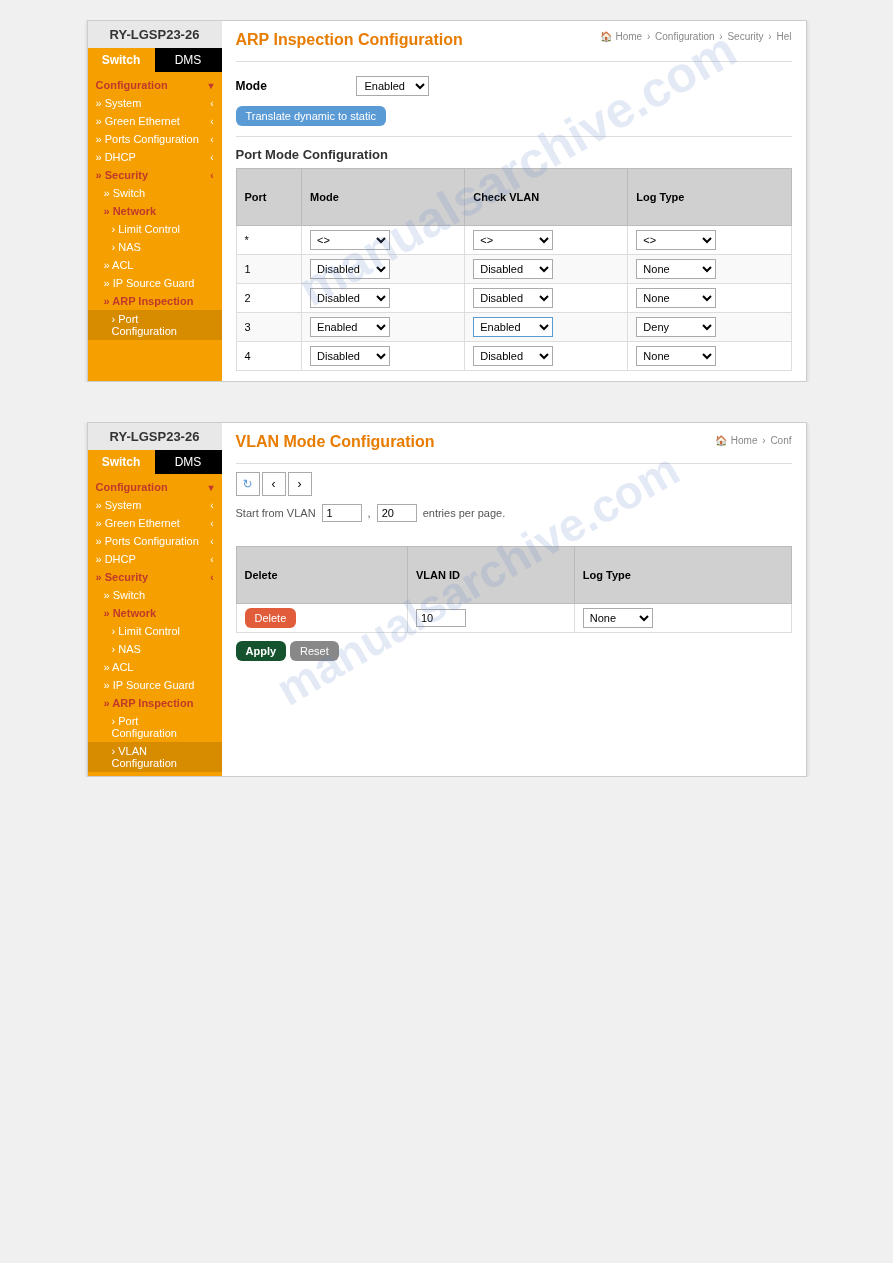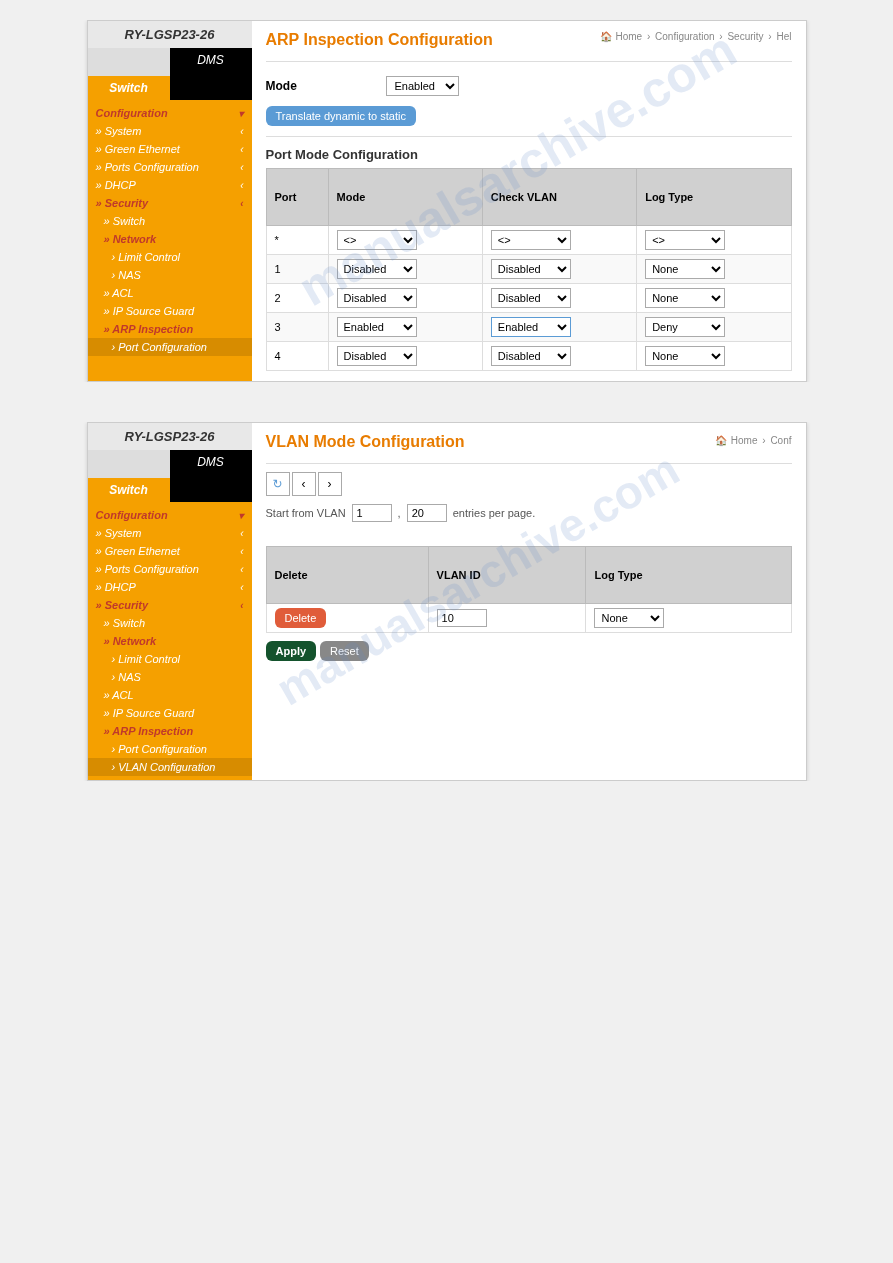--- a/index.html
+++ b/index.html
@@ -18,24 +18,23 @@
       display: flex;
       width: 720px;
       margin: 0 auto;
       background: #fff;
       border: 1px solid #ccc;
       box-shadow: 0 1px 4px rgba(0,0,0,0.15);
     }
 
     
     .sidebar {
-      width: 164px;
+      width: 134px;
       background: #f5a000;
       flex-shrink: 0;
-      font-style: italic;
     }
 
     .sidebar-header {
       background: #e8e8e8;
       text-align: center;
       padding: 6px 4px;
       font-weight: bold;
       font-size: 13px;
       color: #333;
     }
@@ -51,21 +50,20 @@
       padding: 5px 2px;
       font-size: 12px;
       cursor: pointer;
       color: #333;
     }
 
     .sidebar-tab.active {
       background: #f5a000;
       color: #fff;
       font-weight: bold;
-      margin-top: 28px;
     }
 
     .sidebar-tab.inactive {
       background: #000000;
       color: #fff;
     }
 
     .sidebar-menu {
       padding: 4px 0;
     }

